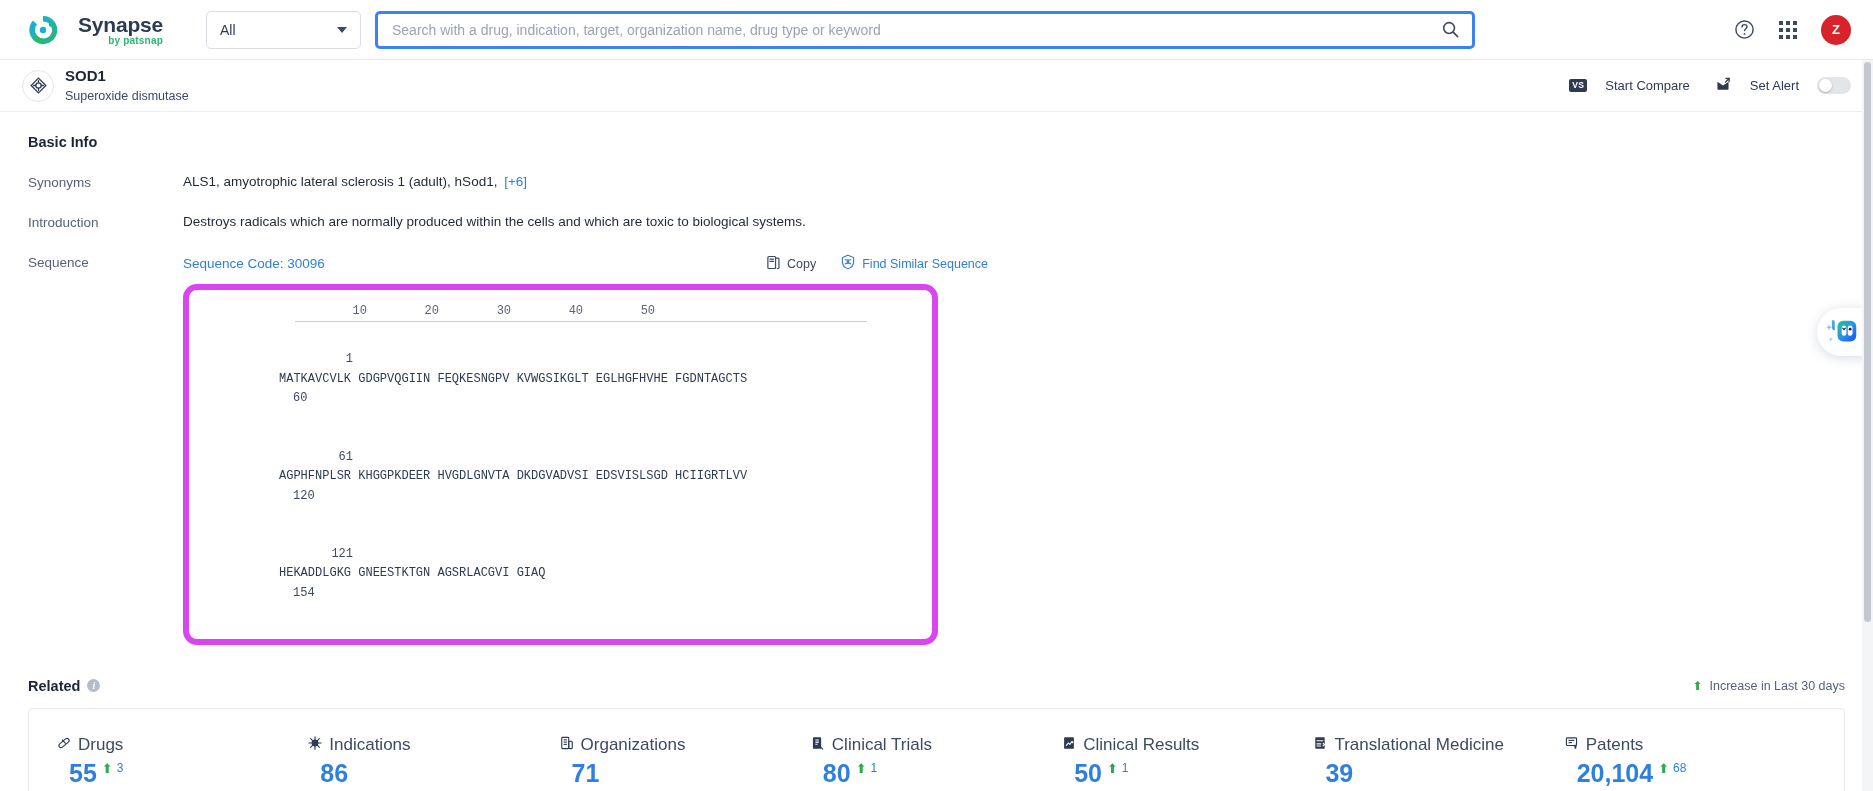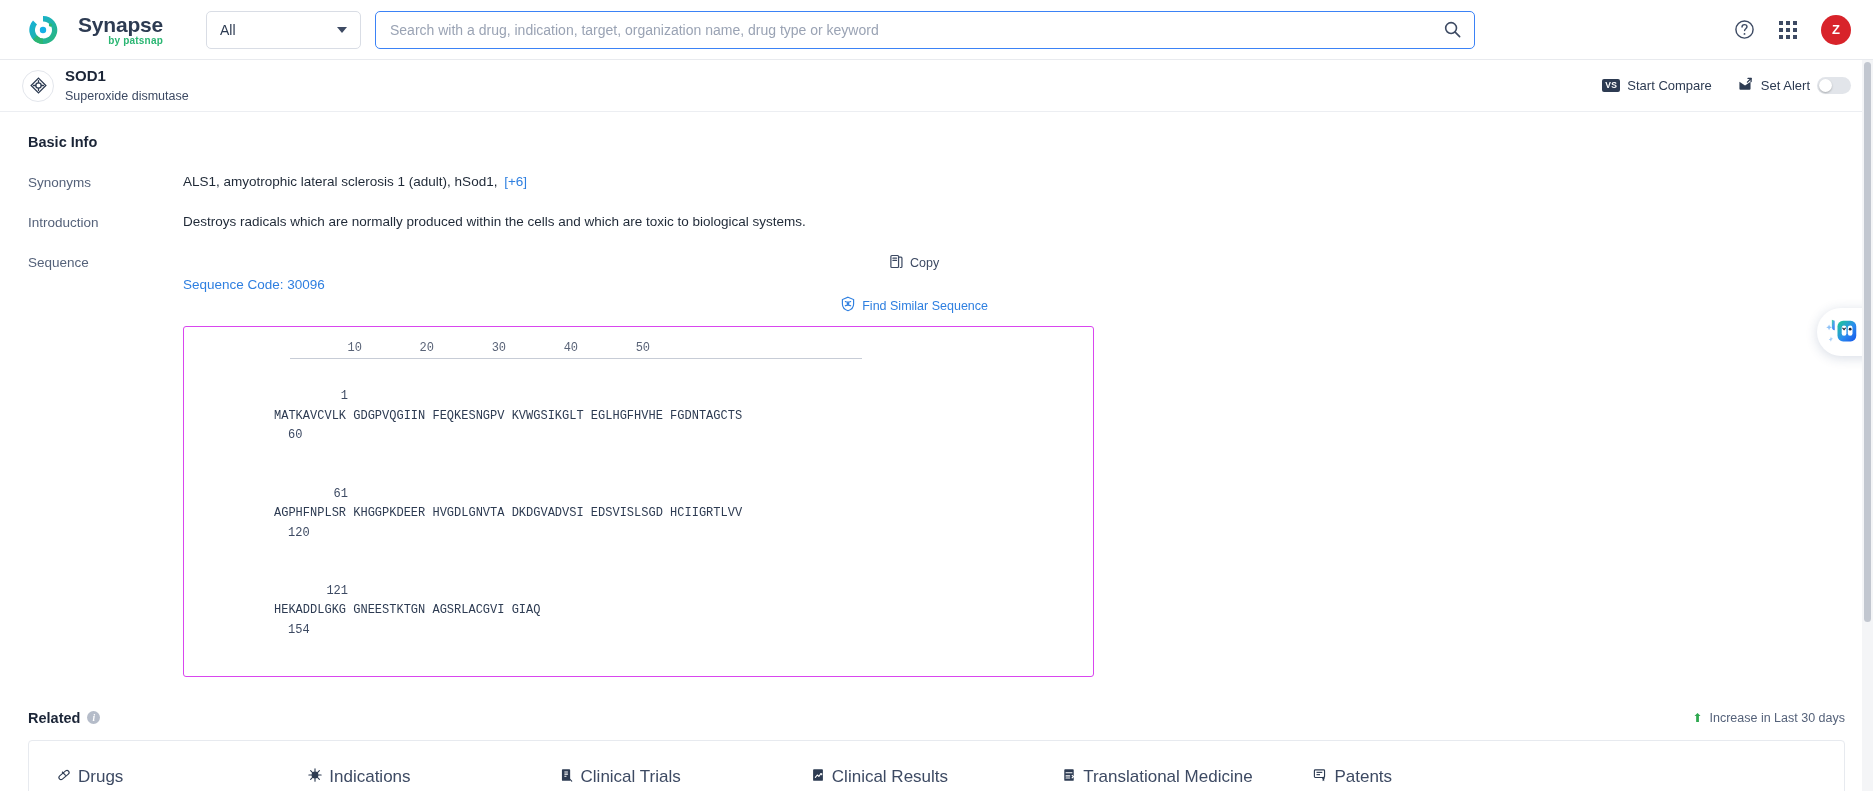--- a/index.html
+++ b/index.html
@@ -39,21 +39,21 @@
     padding: 0 13px; background: #fff; cursor: pointer; text-align: center;
   }
   .scope-select .label { font-size: 14px; color: #2d3b52; }
   .caret {
     width: 0; height: 0; border-left: 5px solid transparent;
     border-right: 5px solid transparent; border-top: 6px solid #3d4a63;
   }
 
   .search-wrap {
     margin-left: 14px; flex: 1 1 auto; max-width: 1100px; height: 38px;
-    border: 1px solid #3b82f6; border-radius: 5px; background: #fff;
+    border: 3px solid #3b82f6; border-radius: 5px; background: #fff;
     display: flex; align-items: center; padding: 0 12px 0 14px;
   }
   .search-wrap input {
     flex: 1; border: none; outline: none; font-size: 14px;
     color: #2d3b52; font-family: inherit; background: transparent;
   }
   .search-wrap input::placeholder { color: #9aa3b4; }
   .icon-btn { cursor: pointer; display: flex; align-items: center; justify-content: center; }
 
   .topbar-right {
@@ -75,21 +75,21 @@
   }
   .title-icon {
     width: 32px; height: 32px; border-radius: 50%;
     border: 1px solid #e3e6ec; display: flex; align-items: center;
     justify-content: center; flex: none; margin-right: 11px;
   }
   .title-block { line-height: 1.15; }
   .title-main { font-size: 15px; font-weight: 700; color: #1b2537; }
   .title-sub { font-size: 12.5px; color: #3d4a63; margin-top: 2px; }
   .titlebar-right { margin-left: auto; display: flex; align-items: center; gap: 26px; }
-  .tb-action { display: flex; align-items: center; gap: 7px; cursor: pointer; font-size: 13px; color: #2d3b52; }
+  .tb-action { display: flex; align-items: center; gap: 18px; cursor: pointer; font-size: 13px; color: #2d3b52; }
   .vs-badge {
     background: #2d3b52; color: #fff; font-size: 8.5px; font-weight: 700;
     border-radius: 2px; padding: 2px 3px; line-height: 1; letter-spacing: .3px;
   }
   .toggle {
     width: 34px; height: 17px; border-radius: 9px; background: #e2e5ea;
     position: relative; cursor: pointer; flex: none;
   }
   .toggle::after {
     content: ""; position: absolute; top: 2px; left: 2px;
@@ -104,27 +104,27 @@
 
   .info-row { display: flex; margin-top: 24px; font-size: 13.5px; }
   .info-label { width: 155px; flex: none; color: #55627a; padding-top: 1px; }
   .info-value { color: #1f2937; }
   .syn-more { color: #2e7fe0; cursor: pointer; margin-left: 3px; }
 
   .seq-head {
     display: flex; align-items: center; width: 805px;
   }
   .seq-code { color: #2e7fe0; font-size: 13.5px; cursor: pointer; }
-  .seq-tools { margin-left: auto; display: flex; align-items: center; gap: 24px; flex-direction: column; }
+  .seq-tools { margin-left: auto; display: flex; align-items: center; gap: 24px; }
   .seq-tool { display: flex; align-items: center; gap: 6px; font-size: 12.5px; cursor: pointer; }
   .seq-tool.copy { color: #3d4a63; }
   .seq-tool.similar { color: #2e7fe0; }
 
   .seq-box {
-    margin-top: 11px; width: 911px; border: 1px solid #d946ef; border-radius: 3px;
+    margin-top: 11px; width: 755px; border: 6px solid #d946ef; border-radius: 14px;
     background: #fff; padding: 14px 18px 16px 18px;
   }
   .seq-ruler {
     font-family: "Liberation Mono", "DejaVu Sans Mono", monospace;
     font-size: 12px; color: #5a6478; white-space: pre; padding-left: 88px;
   }
   .ruler-line {
     margin: 3px 0 9px 88px; width: 572px; height: 1px; background: #c7ccd6;
   }
   .seq-line {
@@ -399,20 +399,36 @@
       <span class="metric-label">Indications</span>
     </div>
     <div class="metric-body">
       <span class="metric-value">86</span>
 
     </div>
         </div>
         <div class="metric">
     <div class="metric-head">
       <span><svg width="14" height="14" viewBox="0 0 16 16" fill="none" stroke="#2d3b52" stroke-width="1.3">
+                <rect x="2" y="1.6" width="8" height="12.8" rx="1"></rect>
+                <rect x="10" y="6" width="4" height="8.4" rx="1"></rect>
+                <line x1="4.2" y1="4.4" x2="7.8" y2="4.4"></line>
+                <line x1="4.2" y1="7" x2="7.8" y2="7"></line>
+                <line x1="4.2" y1="9.6" x2="7.8" y2="9.6"></line>
+              </svg></span>
+      <span class="metric-label">Organizations</span>
+    </div>
+    <div class="metric-body">
+      <span class="metric-value">71</span>
+
+    </div>
+        </div>
+        <div class="metric">
+    <div class="metric-head">
+      <span><svg width="14" height="14" viewBox="0 0 16 16" fill="none" stroke="#2d3b52" stroke-width="1.3">
                 <rect x="2.2" y="1.4" width="9.4" height="13.2" rx="1" fill="#2d3b52" stroke="none"></rect>
                 <path d="M5 4.6h4M5 7h4M5 9.4h2.4" stroke="#fff"></path>
                 <path d="M10 11.5l3.4 3.4" stroke="#2d3b52" stroke-linecap="round"></path>
                 <circle cx="9.6" cy="11.1" r="1.1" stroke="#2d3b52"></circle>
               </svg></span>
       <span class="metric-label">Clinical Trials</span>
     </div>
     <div class="metric-body">
       <span class="metric-value">80</span>
       <span class="metric-delta">

